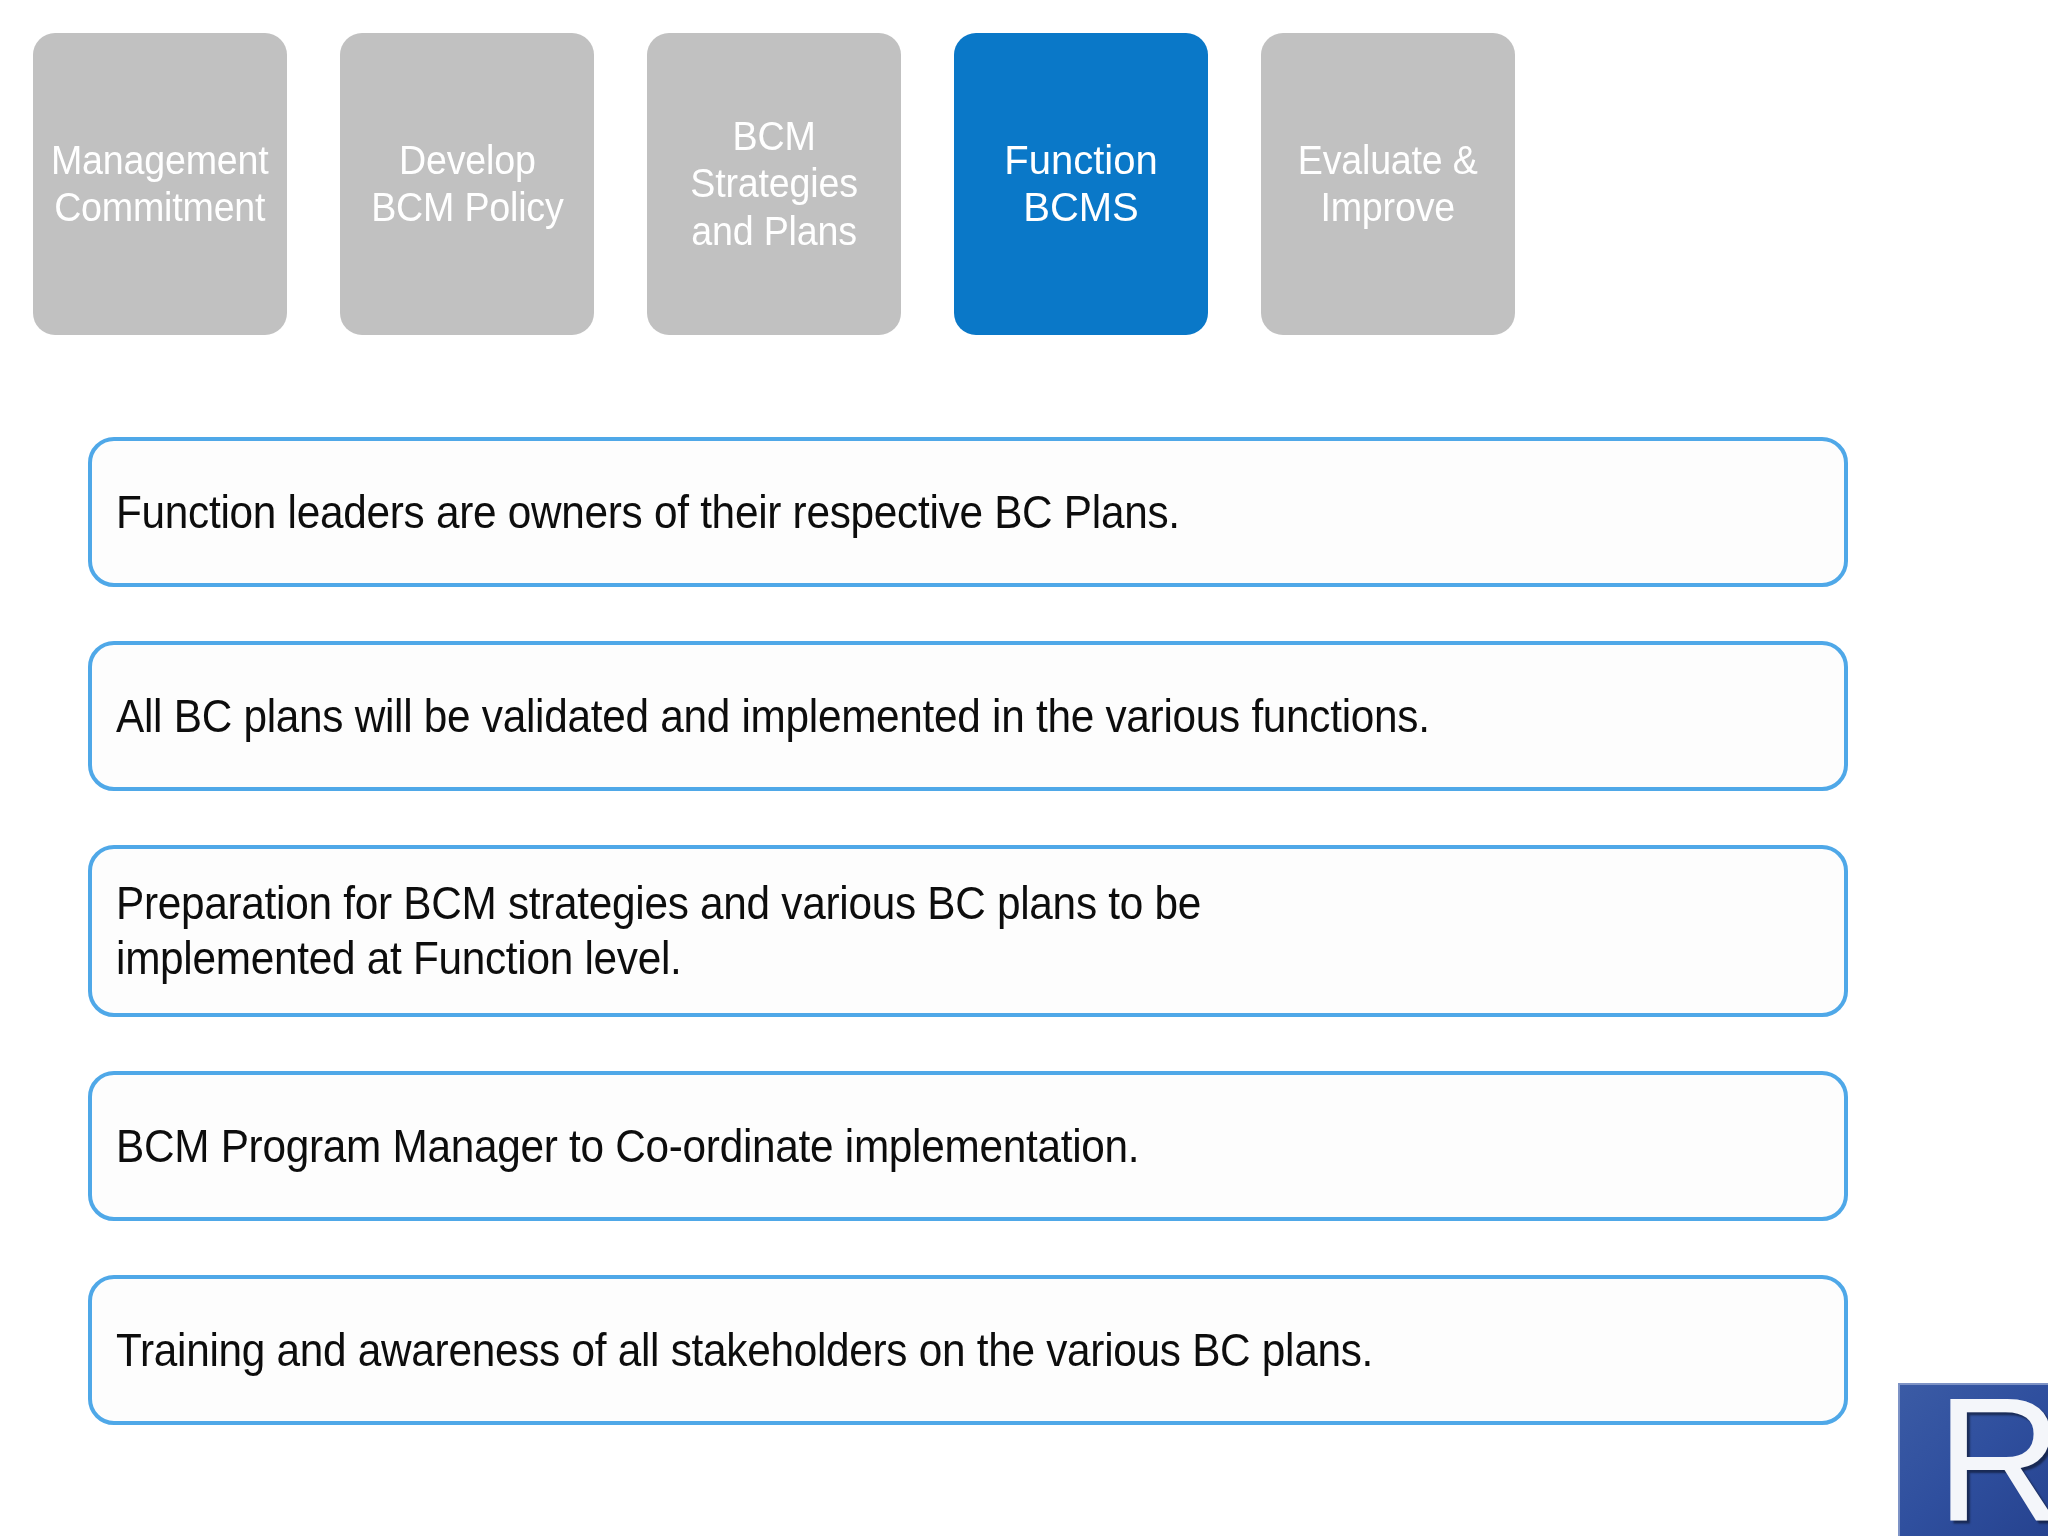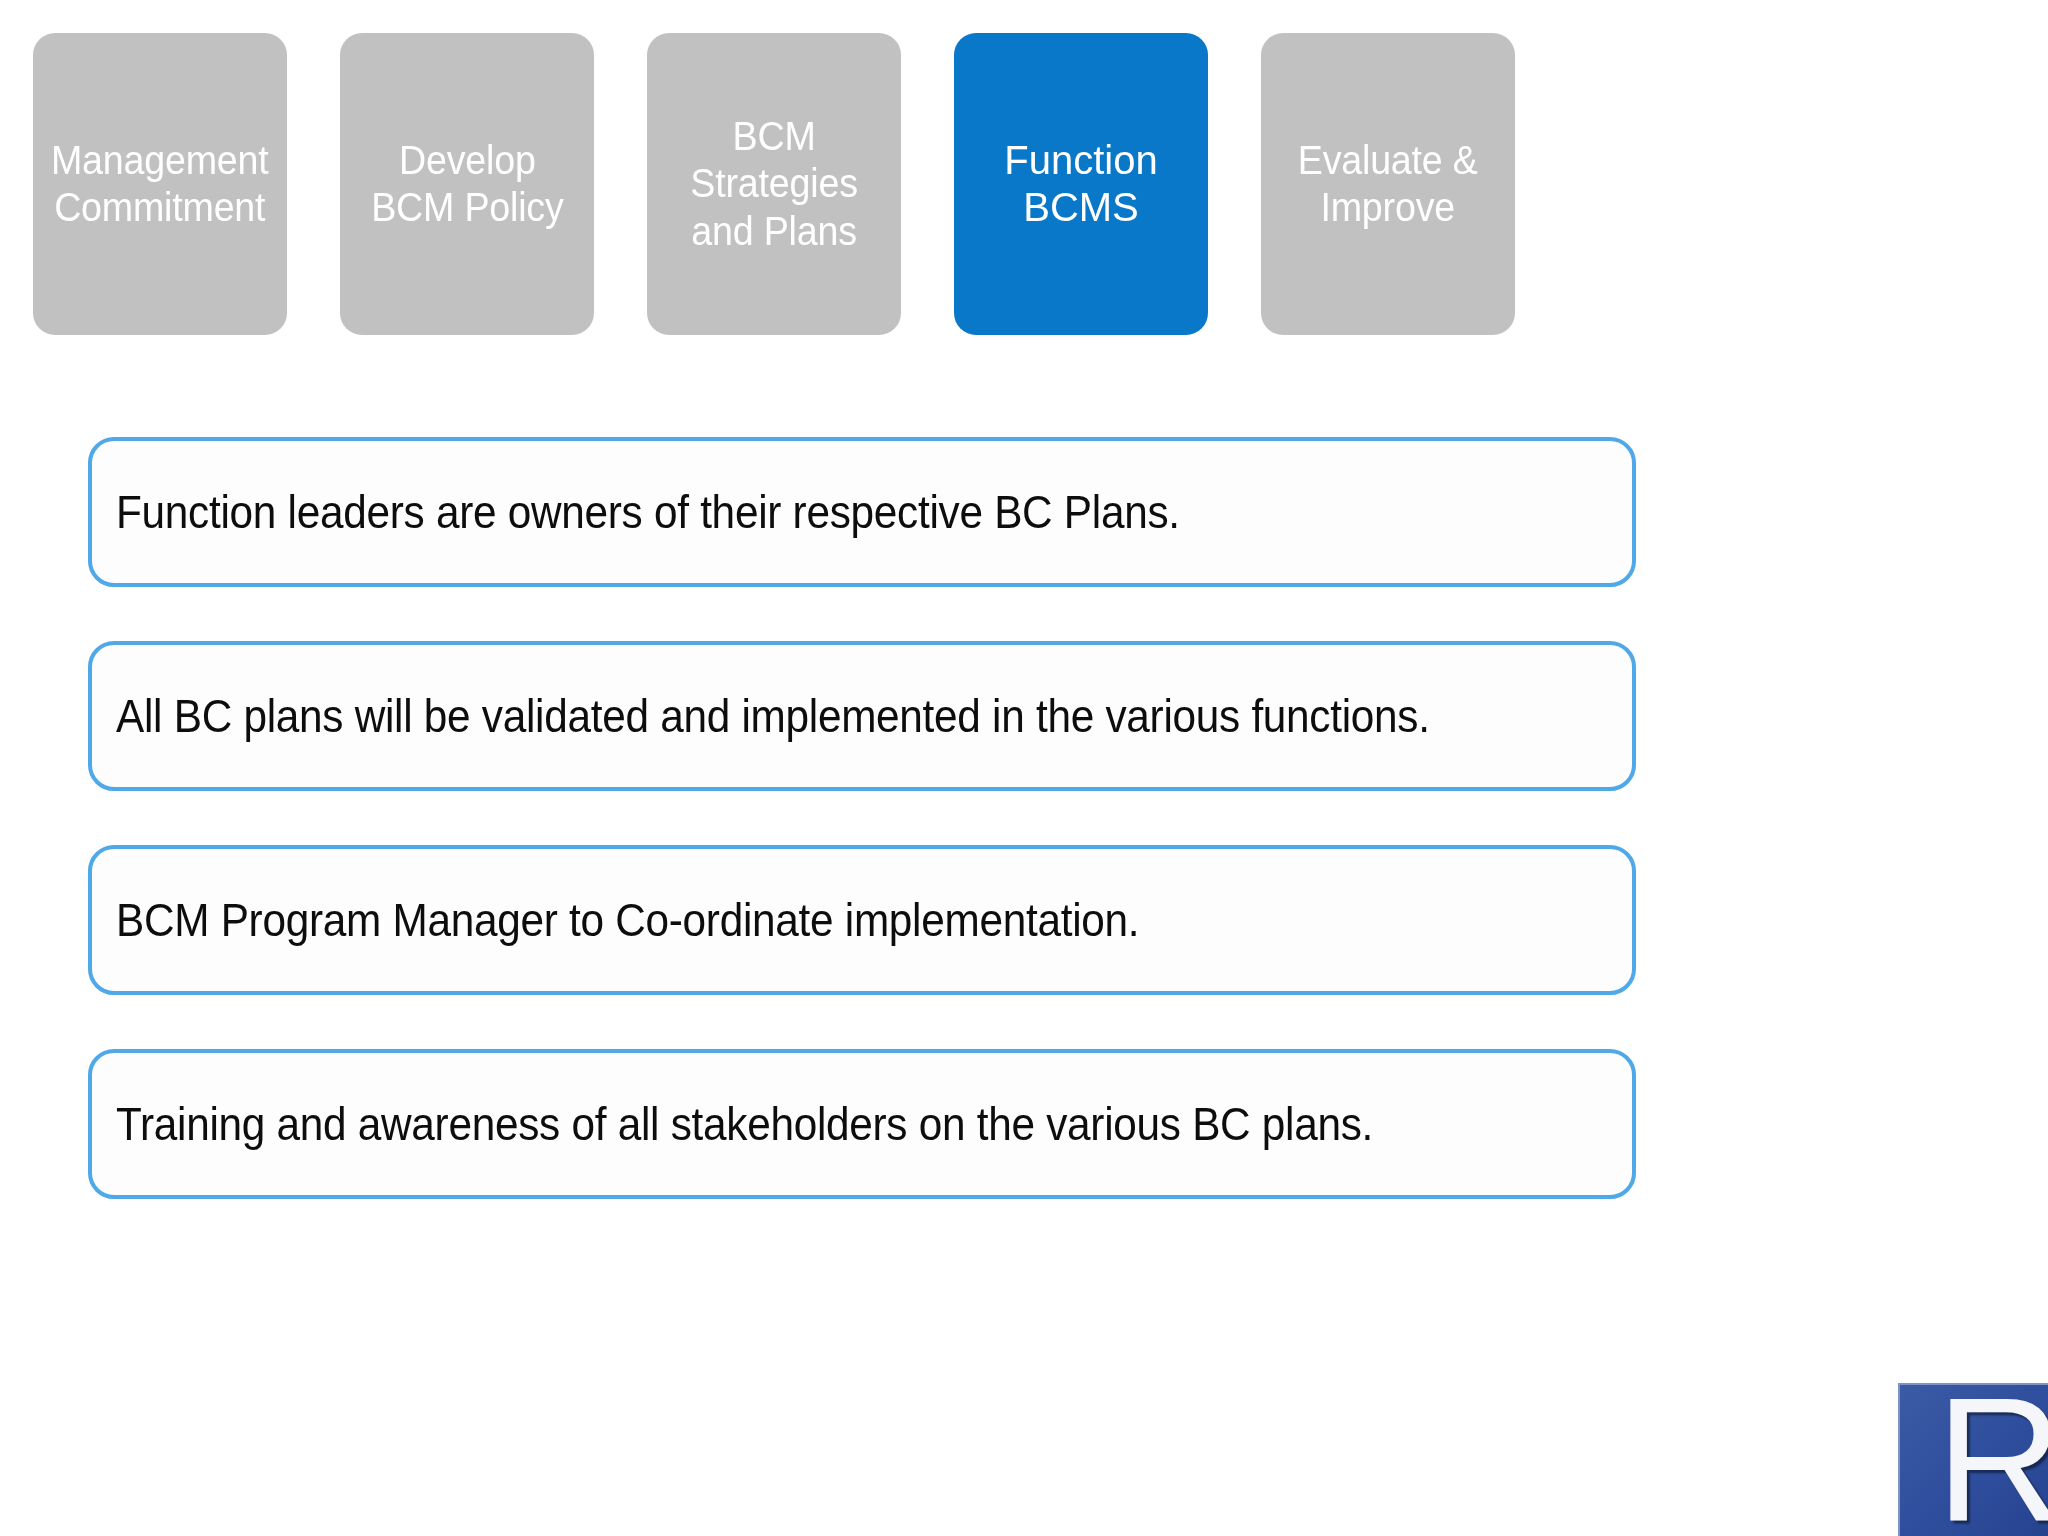--- a/index.html
+++ b/index.html
@@ -62,21 +62,21 @@
     position: absolute;
     left: 88px;
     top: 437px;
     width: 1852px;
   }
   .statement-box {
     box-sizing: border-box;
     border: 4px solid #4fa8e8;
     border-radius: 26px;
     background: #fdfdfd;
-    width: 1548px;
+    width: 1760px;
     display: flex;
     align-items: center;
     padding: 0 24px;
     margin-bottom: 54px;
   }
   .statement-box.h-single { height: 150px; }
   .statement-box.h-double { height: 172px; }
   .statement-text {
     color: #0d0d0d;
     font-size: 47px;
@@ -151,20 +151,24 @@
 <div id="statement-stack">
 
   <div class="statement-box h-single">
     <span class="statement-text">Function leaders are owners of their respective BC Plans.</span>
   </div>
 
   <div class="statement-box h-single">
     <span class="statement-text">All BC plans will be validated and implemented in the various functions.</span>
   </div>
 
+  <div class="statement-box h-double">
+    <span class="statement-text">Preparation for BCM strategies and various BC plans to be
+implemented at Function level.</span>
+  </div>
 
   <div class="statement-box h-single">
     <span class="statement-text">BCM Program Manager to Co-ordinate implementation.</span>
   </div>
 
   <div class="statement-box h-single">
     <span class="statement-text">Training and awareness of all stakeholders on the various BC plans.</span>
   </div>
 
 </div>

